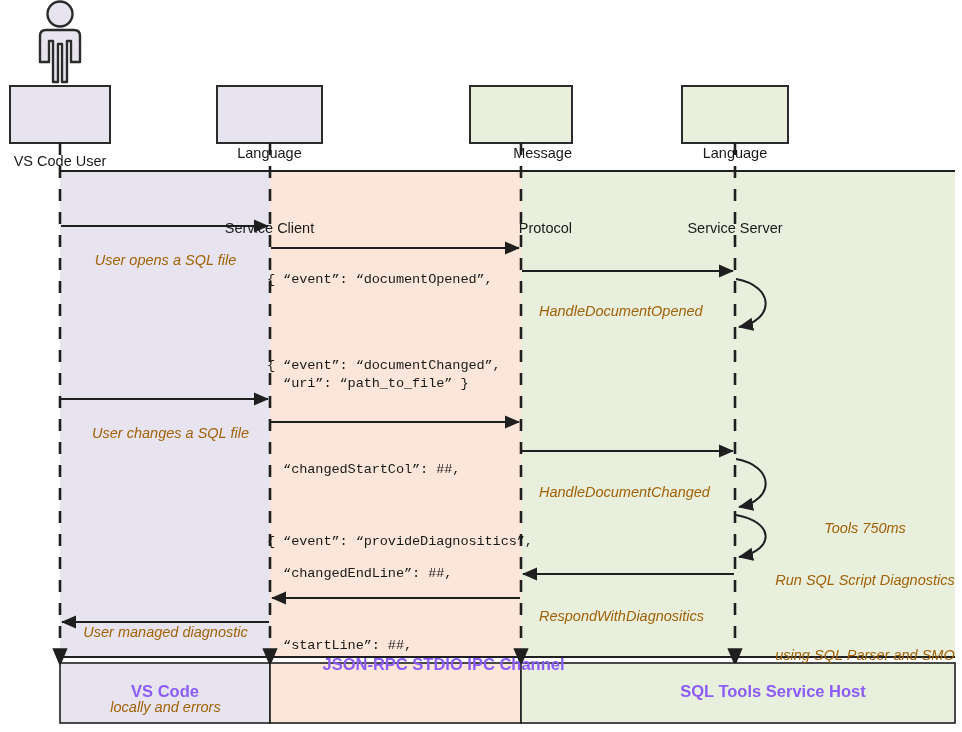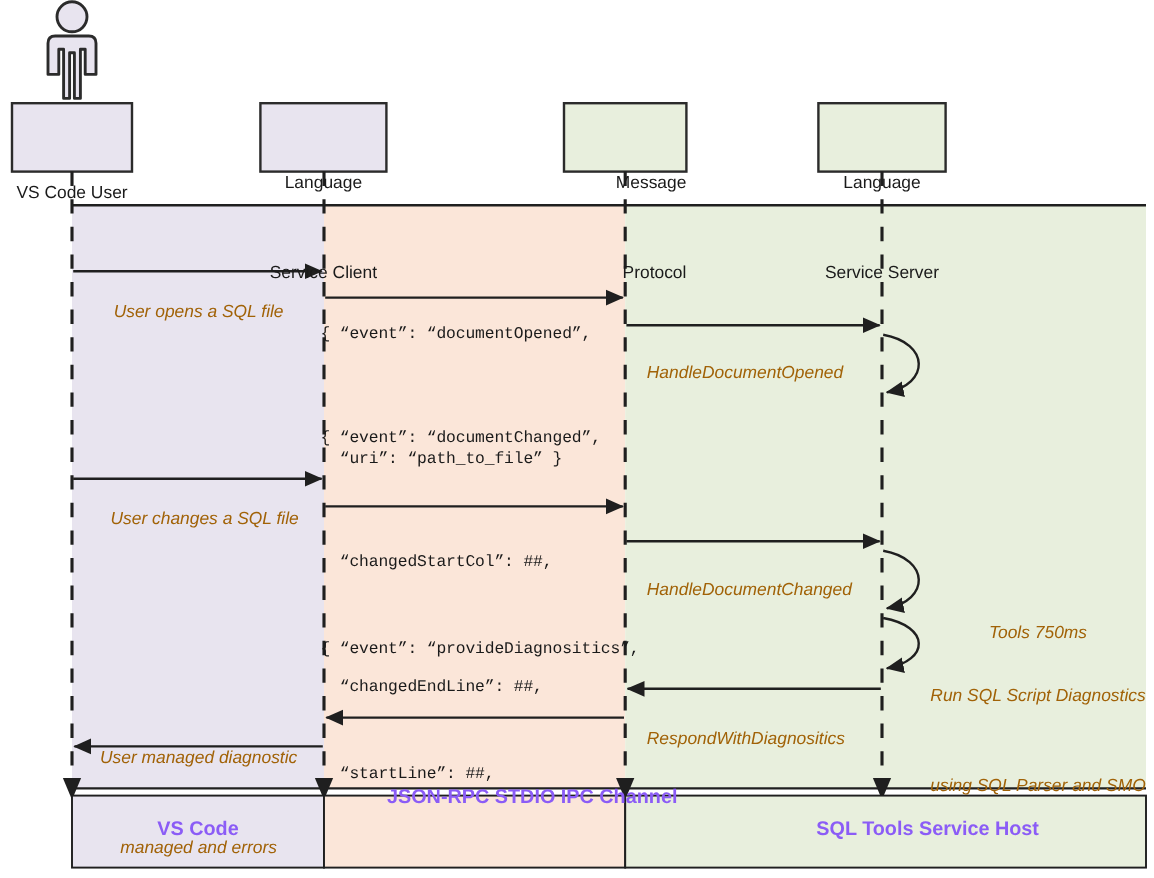--- a/index.html
+++ b/index.html
@@ -186,21 +186,21 @@
   <div class="txt ital center" style="left:63px; top:198px; width:205px;">
     <div>User opens a SQL file</div>
   </div>
 
   <div class="txt ital center" style="left:68px; top:371px; width:205px;">
     <div>User changes a SQL file</div>
   </div>
 
   <div class="txt ital center" style="left:63px; top:570px; width:205px;">
     <div>User managed diagnostic</div>
-    <div>managed and errors</div>
+    <div>locally and errors</div>
   </div>
 
   <div class="txt ital" style="left:539px; top:249px;">
     <div>HandleDocumentOpened</div>
   </div>
 
   <div class="txt ital" style="left:539px; top:430px;">
     <div>HandleDocumentChanged</div>
   </div>
 

